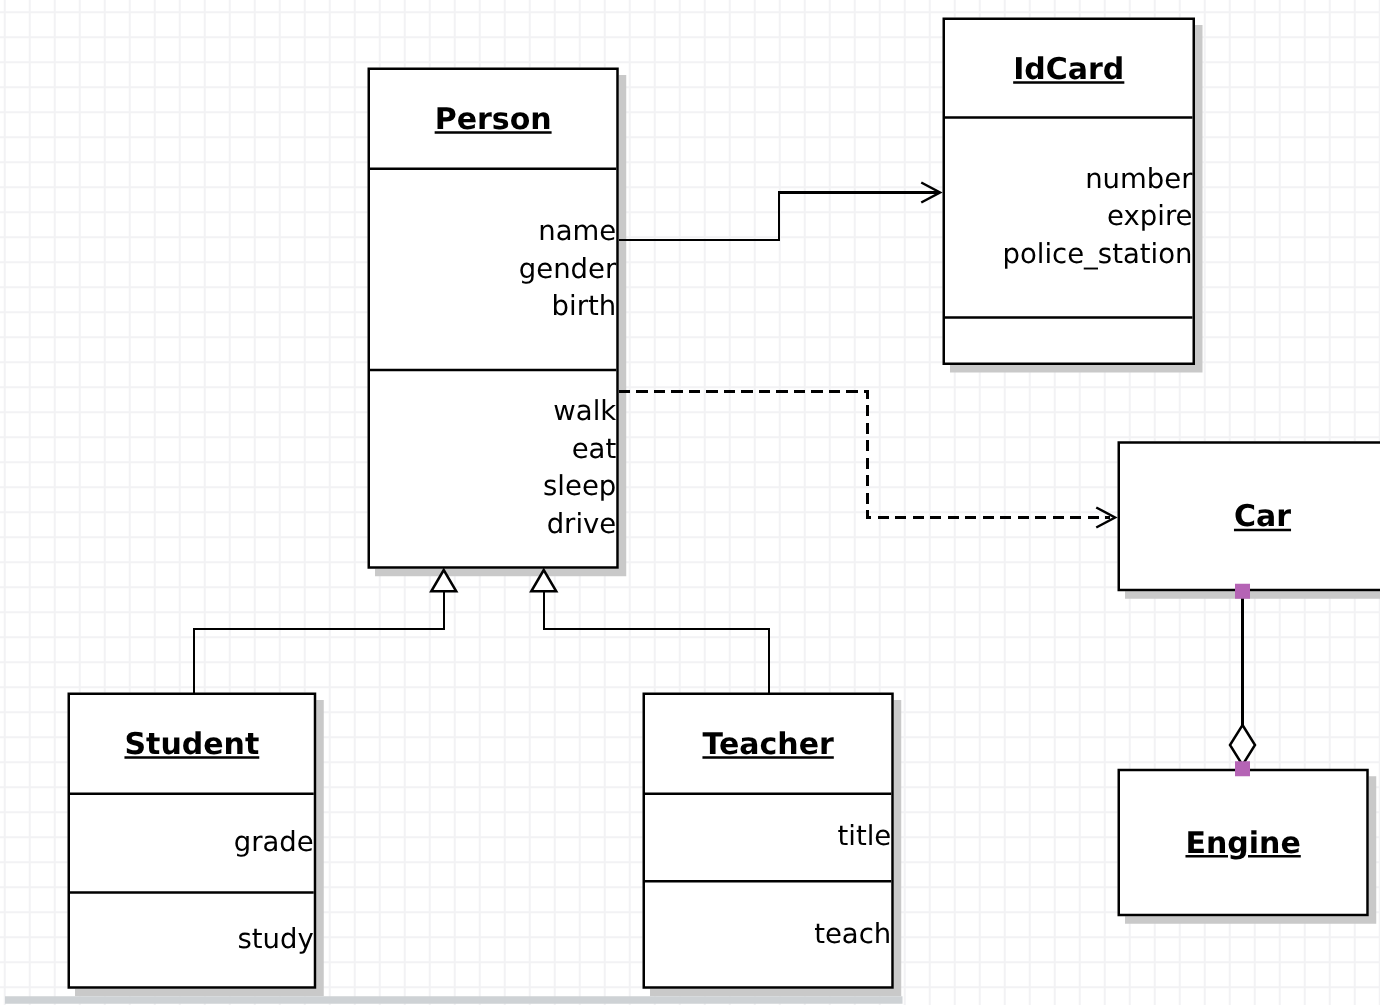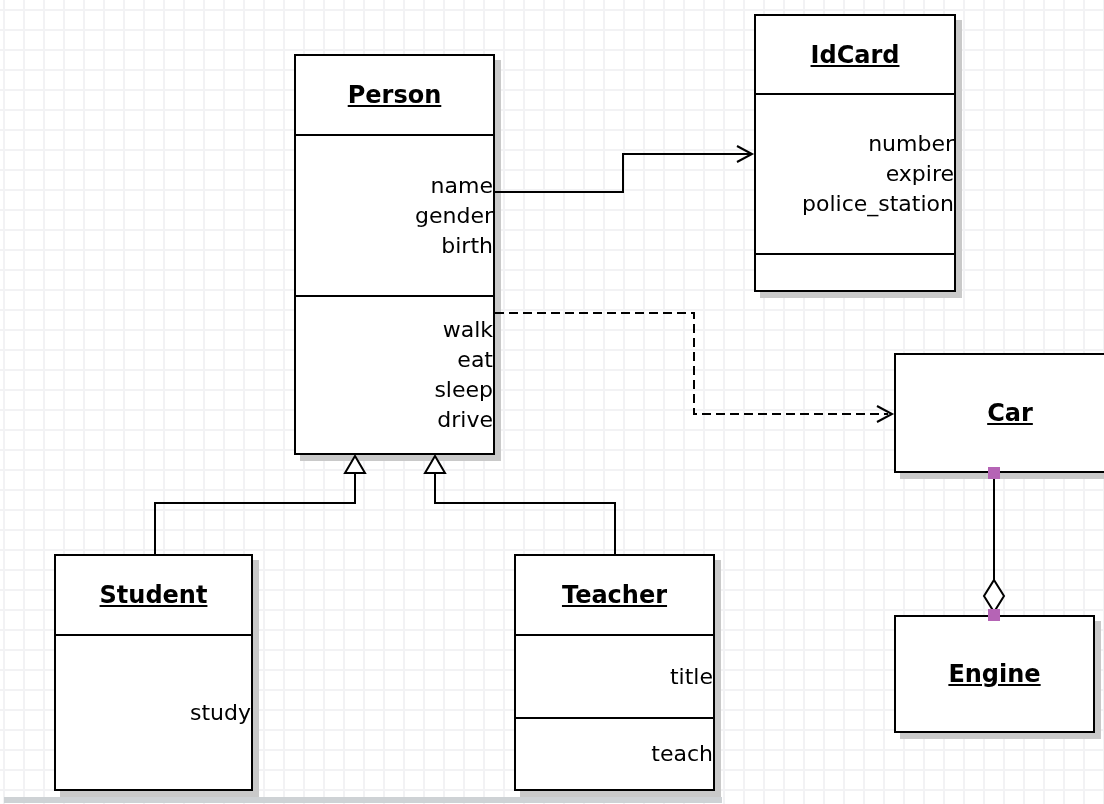--- a/index.html
+++ b/index.html
@@ -102,28 +102,31 @@
   <div class="uml-class" style="left:894px; top:353px; width:232px; height:120px;">
     <div class="uml-title grow">Car</div>
   </div>
 
   <div class="uml-class" style="left:894px; top:615px; width:201px; height:118px;">
     <div class="uml-title grow">Engine</div>
   </div>
 
   <div class="uml-class" style="left:54px; top:554px; width:199px; height:237px;">
     <div class="uml-title divider" style="height:80px;">Student</div>
+    <div class="uml-sec divider" style="height:79px;">
+      <div class="member">grade</div>
+    </div>
     <div class="uml-sec grow">
       <div class="member">study</div>
     </div>
   </div>
 
   <div class="uml-class" style="left:514px; top:554px; width:201px; height:237px;">
     <div class="uml-title divider" style="height:80px;">Teacher</div>
-    <div class="uml-sec divider" style="height:83px;padding-left:41px;">
+    <div class="uml-sec divider" style="height:70px;padding-left:41px;">
       <div class="member">title</div>
     </div>
     <div class="uml-sec grow">
       <div class="member">teach</div>
     </div>
   </div>
 
   <svg class="wires" viewBox="0 0 1104 804" xmlns="http://www.w3.org/2000/svg">
 
     <g>

